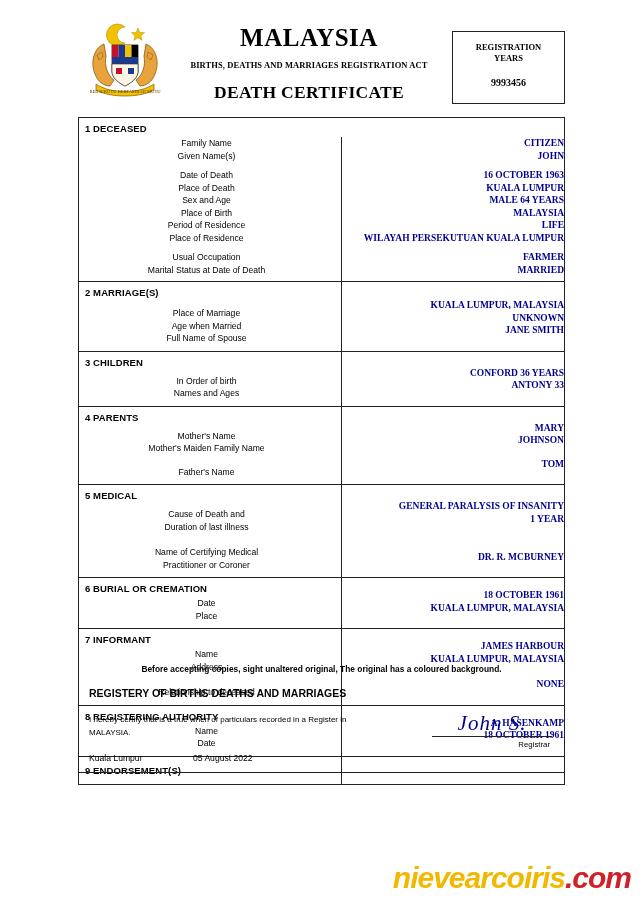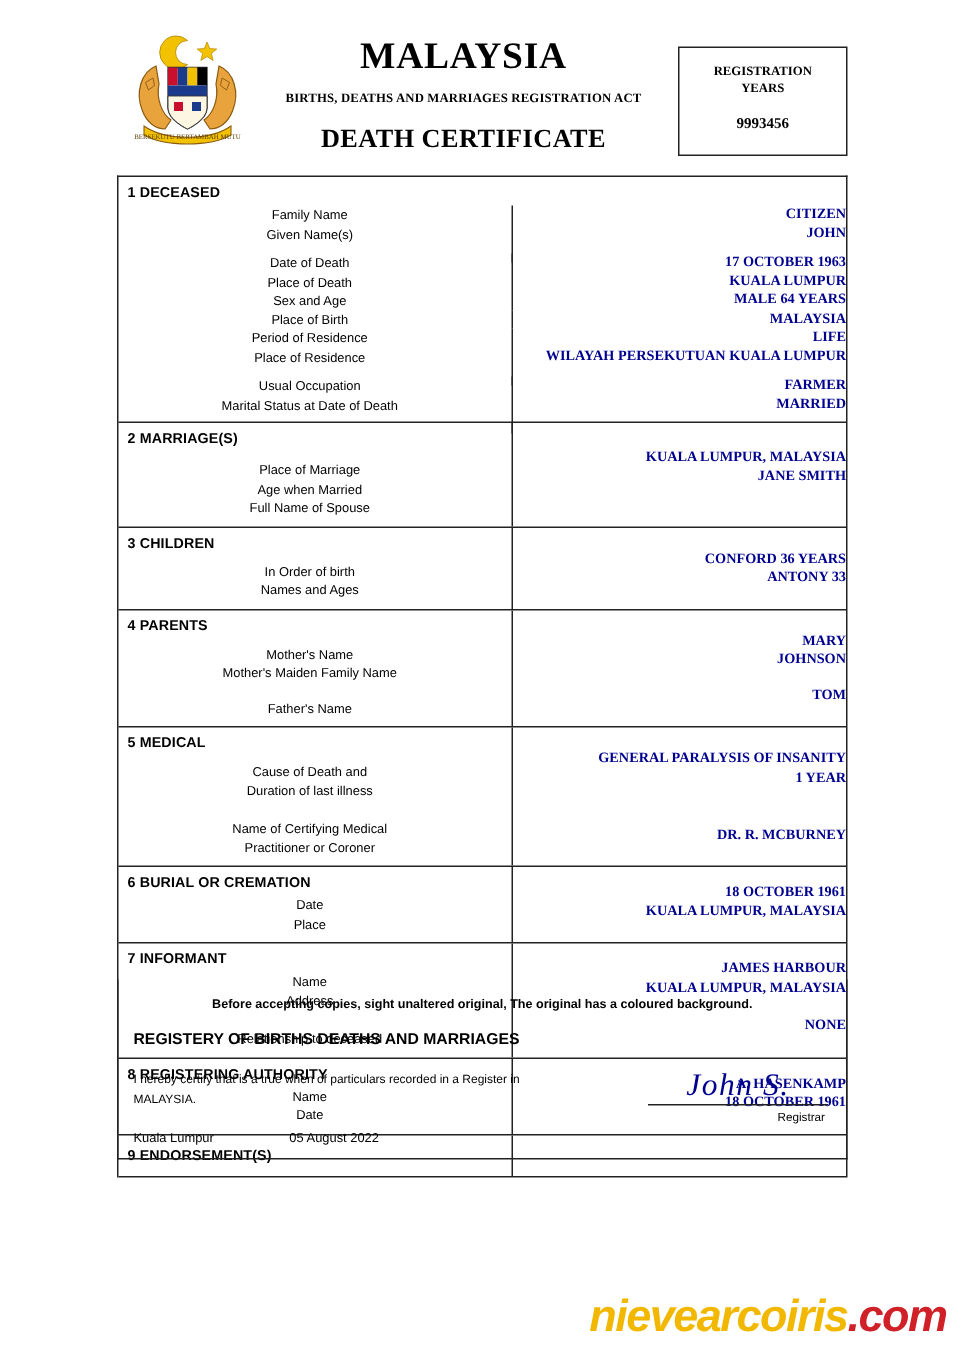--- a/index.html
+++ b/index.html
@@ -303,21 +303,21 @@
         <div class="row">
             <div class="lbl">Given Name(s)</div>
             <div class="val">JOHN</div>
           </div>
         <div class="row spacer-row">
             <div class="lbl"></div>
             <div class="val"></div>
           </div>
         <div class="row">
             <div class="lbl">Date of Death</div>
-            <div class="val">17 OCTOBER 1963</div>
+            <div class="val">16 OCTOBER 1963</div>
           </div>
         <div class="row">
             <div class="lbl">Place of Death</div>
             <div class="val">KUALA LUMPUR</div>
           </div>
         <div class="row">
             <div class="lbl">Sex and Age</div>
             <div class="val">MALE 64 YEARS</div>
           </div>
         <div class="row">
@@ -357,20 +357,21 @@
           <div class="section-title">2 MARRIAGE(S)</div>
           <div style="height:6px"></div>
           <div class="lbl">Place of Marriage</div>
           <div class="lbl">Age when Married</div>
           <div class="lbl">Full Name of Spouse</div>
           <div style="height:6px"></div>
         </div>
         <div class="val-col">
           <div style="height:17px"></div>
           <div class="val" style="border-left:none">KUALA LUMPUR, MALAYSIA</div>
+          <div class="val" style="border-left:none">UNKNOWN</div>
           <div class="val" style="border-left:none">JANE SMITH</div>
         </div>
       </div>
     </div>
 
     <div class="section">
       <div class="titled">
         <div class="title-col">
           <div class="section-title">3 CHILDREN</div>
           <div style="height:4px"></div>

